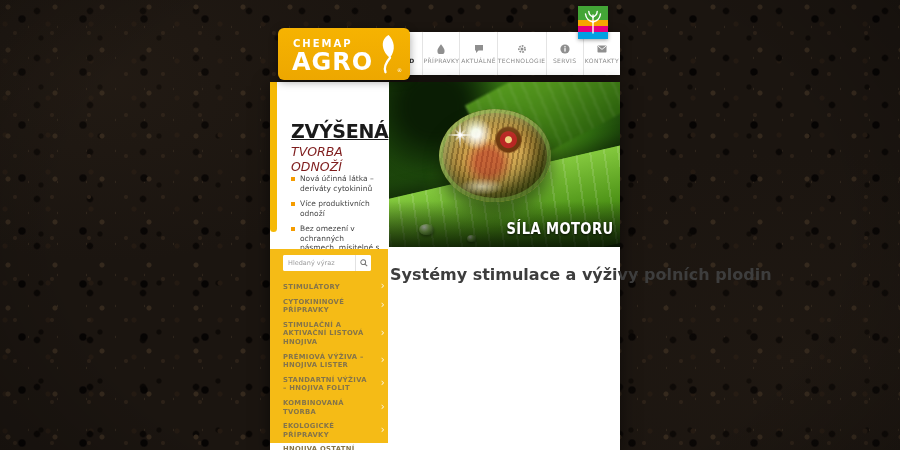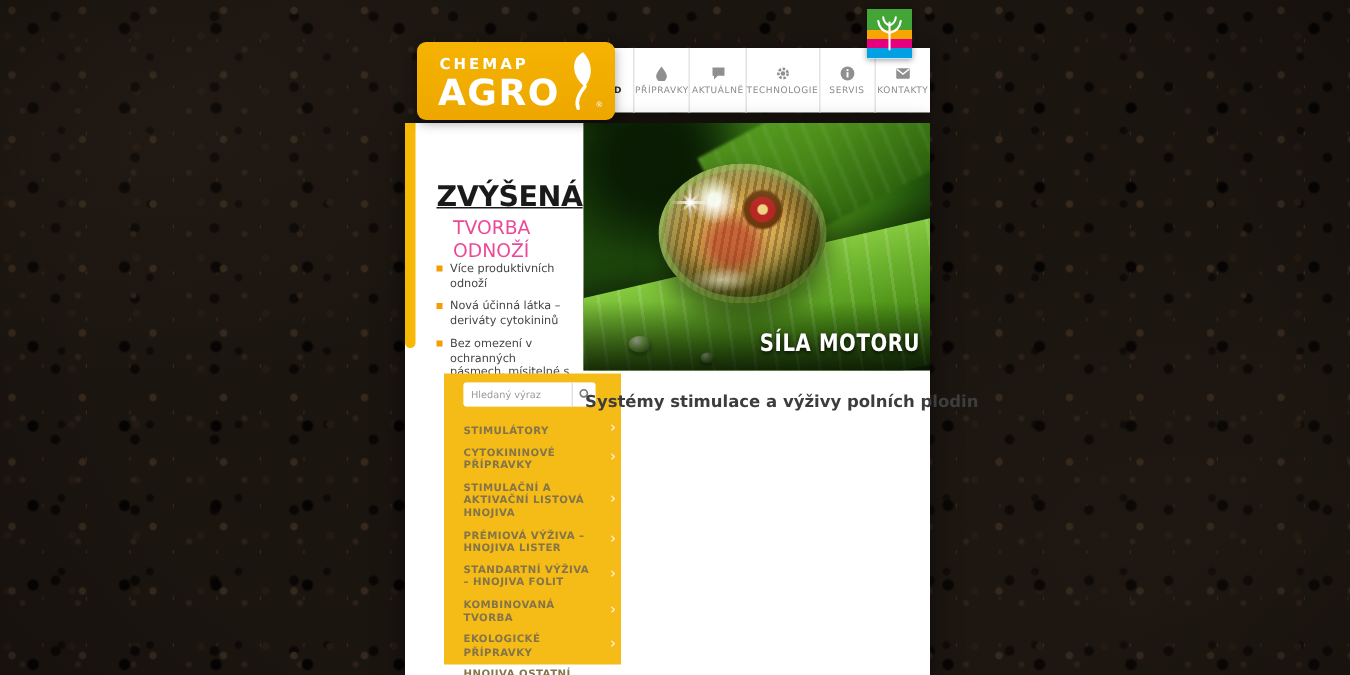--- a/index.html
+++ b/index.html
@@ -63,27 +63,27 @@
   .card{
     position:absolute;left:270px;top:82px;width:350px;height:368px;background:#fff;
     box-shadow:0 4px 16px rgba(0,0,0,.55);
   }
 
   
   .banner{position:absolute;left:0;top:0;width:118px;height:164px;background:#fff;}
   .banner-strip{position:absolute;left:0;top:0;width:7px;height:150px;background:#f5b906;border-radius:0 0 5px 5px;}
   .banner-title{position:absolute;left:21px;top:4px;font-size:26px;font-weight:800;color:#121212;letter-spacing:-.5px;}
   .banner-h2{position:absolute;left:21px;top:38px;font-size:19px;font-weight:800;color:#1a1a1a;letter-spacing:-.3px;text-decoration:underline;}
-  .banner-h3{position:absolute;left:32px;top:62px;font-size:12.5px;color:#ec4899;}
+  .banner-h3{position:absolute;left:21px;top:62px;font-size:12.5px;color:#7f1d1d;font-style:italic;}
   .banner-bullets{position:absolute;left:21px;top:92px;right:6px;margin:0;padding:0;list-style:none;}
   .banner-bullets li{position:relative;padding-left:9px;font-size:7.5px;line-height:9.5px;color:#454545;margin-bottom:6px;}
   .banner-bullets li .sq{position:absolute;left:0;top:2.5px;width:4px;height:4px;background:#f59c00;}
 
   
-  .sidebar{position:absolute;left:0;top:167px;width:118px;height:194px;background:#f5bb16;margin-left:26px;}
+  .sidebar{position:absolute;left:0;top:167px;width:118px;height:194px;background:#f5bb16;}
   .search-row{
     position:absolute;left:13px;top:6px;width:88px;height:16px;background:#fff;border-radius:2px;
     display:flex;align-items:stretch;overflow:hidden;
   }
   .search-input{
     flex:1;border:none;outline:none;font-size:6.5px;color:#555;padding:0 0 0 5px;min-width:0;
     font-family:"DejaVu Sans","Liberation Sans",sans-serif;
   }
   .search-input::placeholder{color:#9a9a9a;}
   .search-btn{width:16px;border:none;background:#fff;border-left:1px solid #e2e2e2;display:flex;align-items:center;justify-content:center;cursor:pointer;padding:0;}
@@ -150,21 +150,21 @@
     background:radial-gradient(circle at 35% 30%, rgba(255,255,255,.9), rgba(190,230,140,.55) 40%, rgba(30,70,10,.8));
     box-shadow:0 2px 3px rgba(0,0,0,.4);}
   .md1{left:30px;top:142px;width:15px;height:11px;}
   .md2{left:78px;top:153px;width:9px;height:7px;}
   .hero-caption{
     position:absolute;right:7px;bottom:9px;color:#fff;font-size:16px;font-weight:800;
     letter-spacing:.5px;transform:scaleX(.82);transform-origin:right center;
     text-shadow:0 1px 3px rgba(0,0,0,.8);white-space:nowrap;
   }
   .content-heading{
-    position:absolute;left:1px;top:172px;font-size:11px;font-weight:bold;color:#3d3d3d;white-space:nowrap;
+    position:absolute;left:1px;top:172px;font-size:16px;font-weight:bold;color:#3d3d3d;white-space:nowrap;
   }
 </style>
 </head>
 <body>
 
 <div class="soil"></div>
 
 <div class="header-bar">
   <div class="nav">
     <div class="nav-item active">
@@ -234,22 +234,22 @@
   </g>
 </svg>
 
 <div class="card">
 
   <div class="banner">
     <div class="banner-strip"></div>
     <div class="banner-h2">ZVÝŠENÁ</div>
     <div class="banner-h3">TVORBA ODNOŽÍ</div>
     <ul class="banner-bullets">
+      <li><span class="sq"></span><span>Nová účinná látka – deriváty cytokininů</span></li>
       <li><span class="sq"></span><span>Více produktivních odnoží</span></li>
-      <li><span class="sq"></span><span>Nová účinná látka – deriváty cytokininů</span></li>
       <li><span class="sq"></span><span>Bez omezení v ochranných pásmech, mísitelné s POR</span></li>
     </ul>
   </div>
 
   <div class="sidebar">
     <div class="search-row">
       <input class="search-input" type="text" placeholder="Hledaný výraz" style="">
       <button class="search-btn">
         <svg width="8" height="8" viewBox="0 0 10 10">
             <circle cx="4" cy="4" r="3" fill="none" stroke="#777" stroke-width="1.3"></circle>

